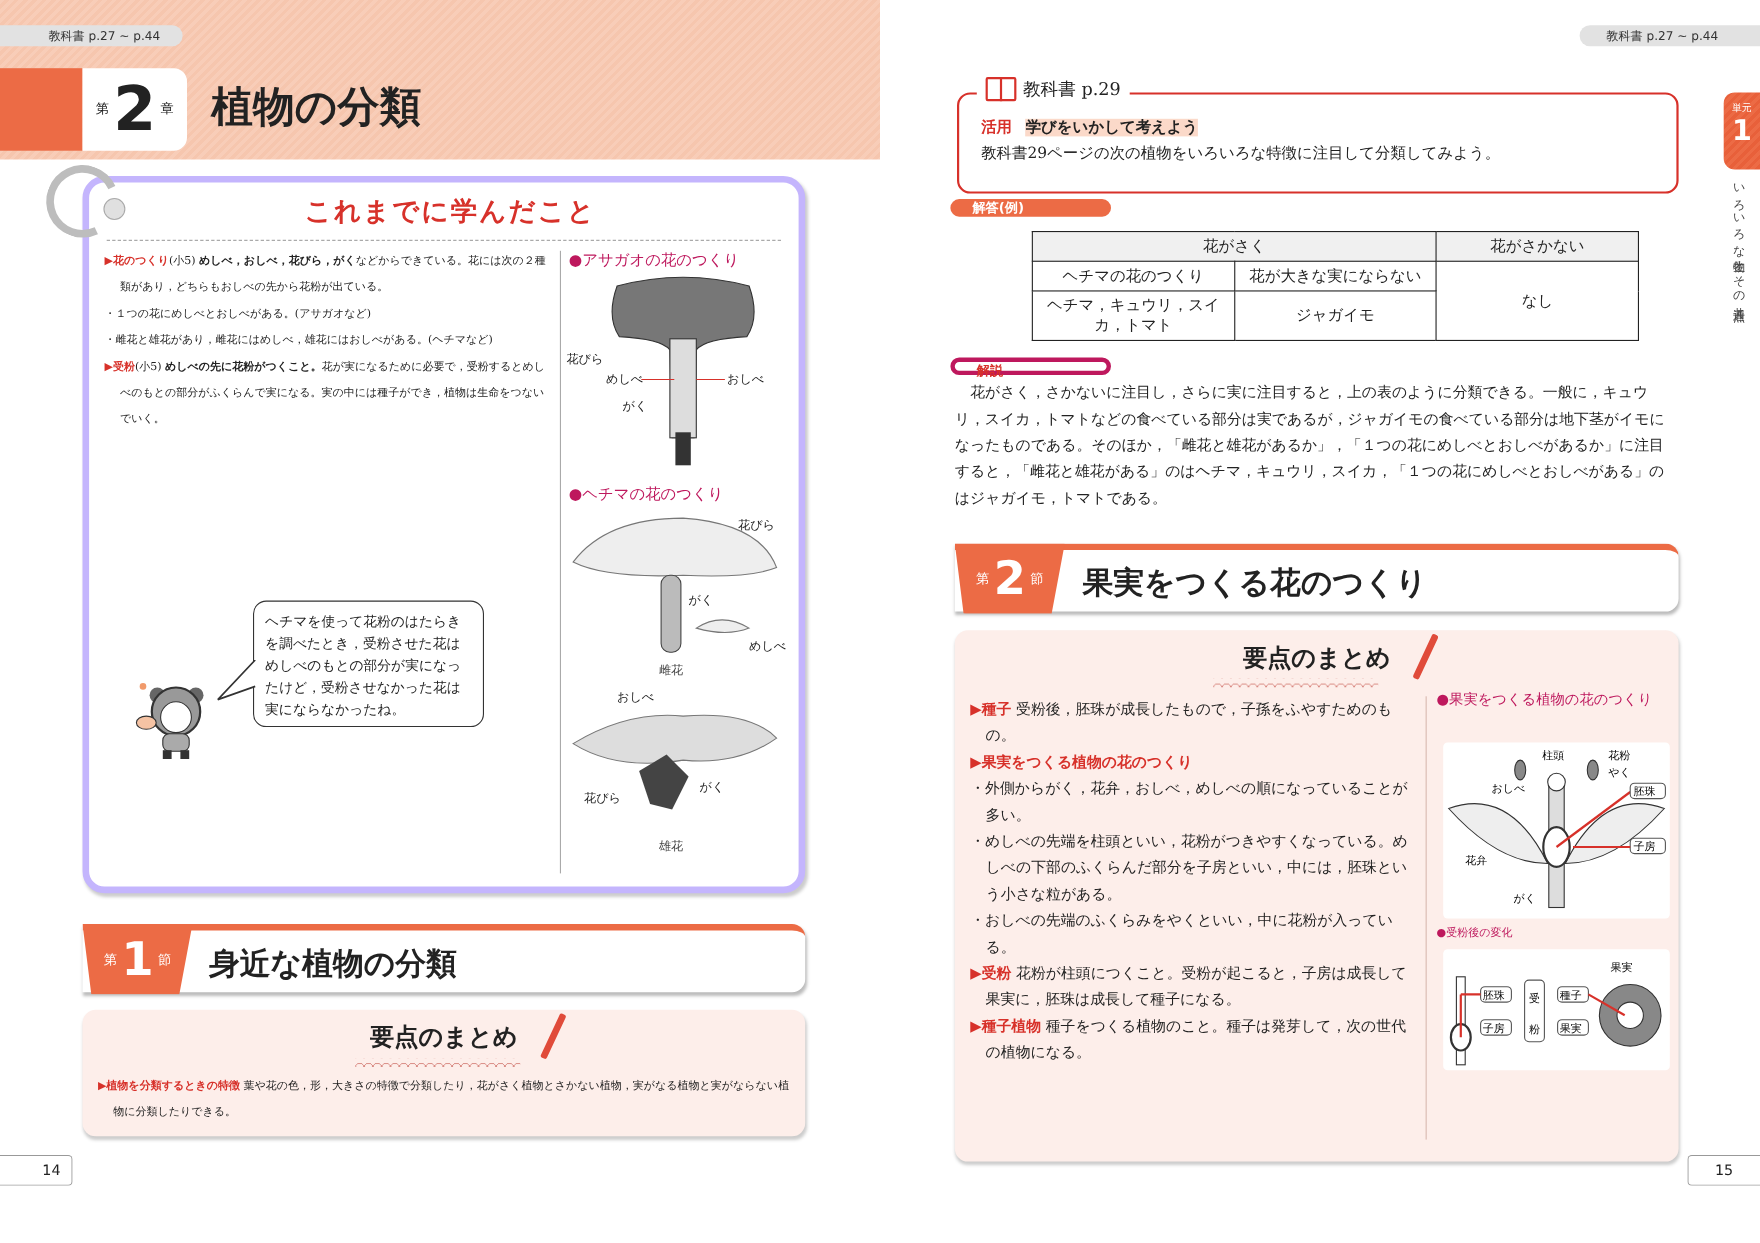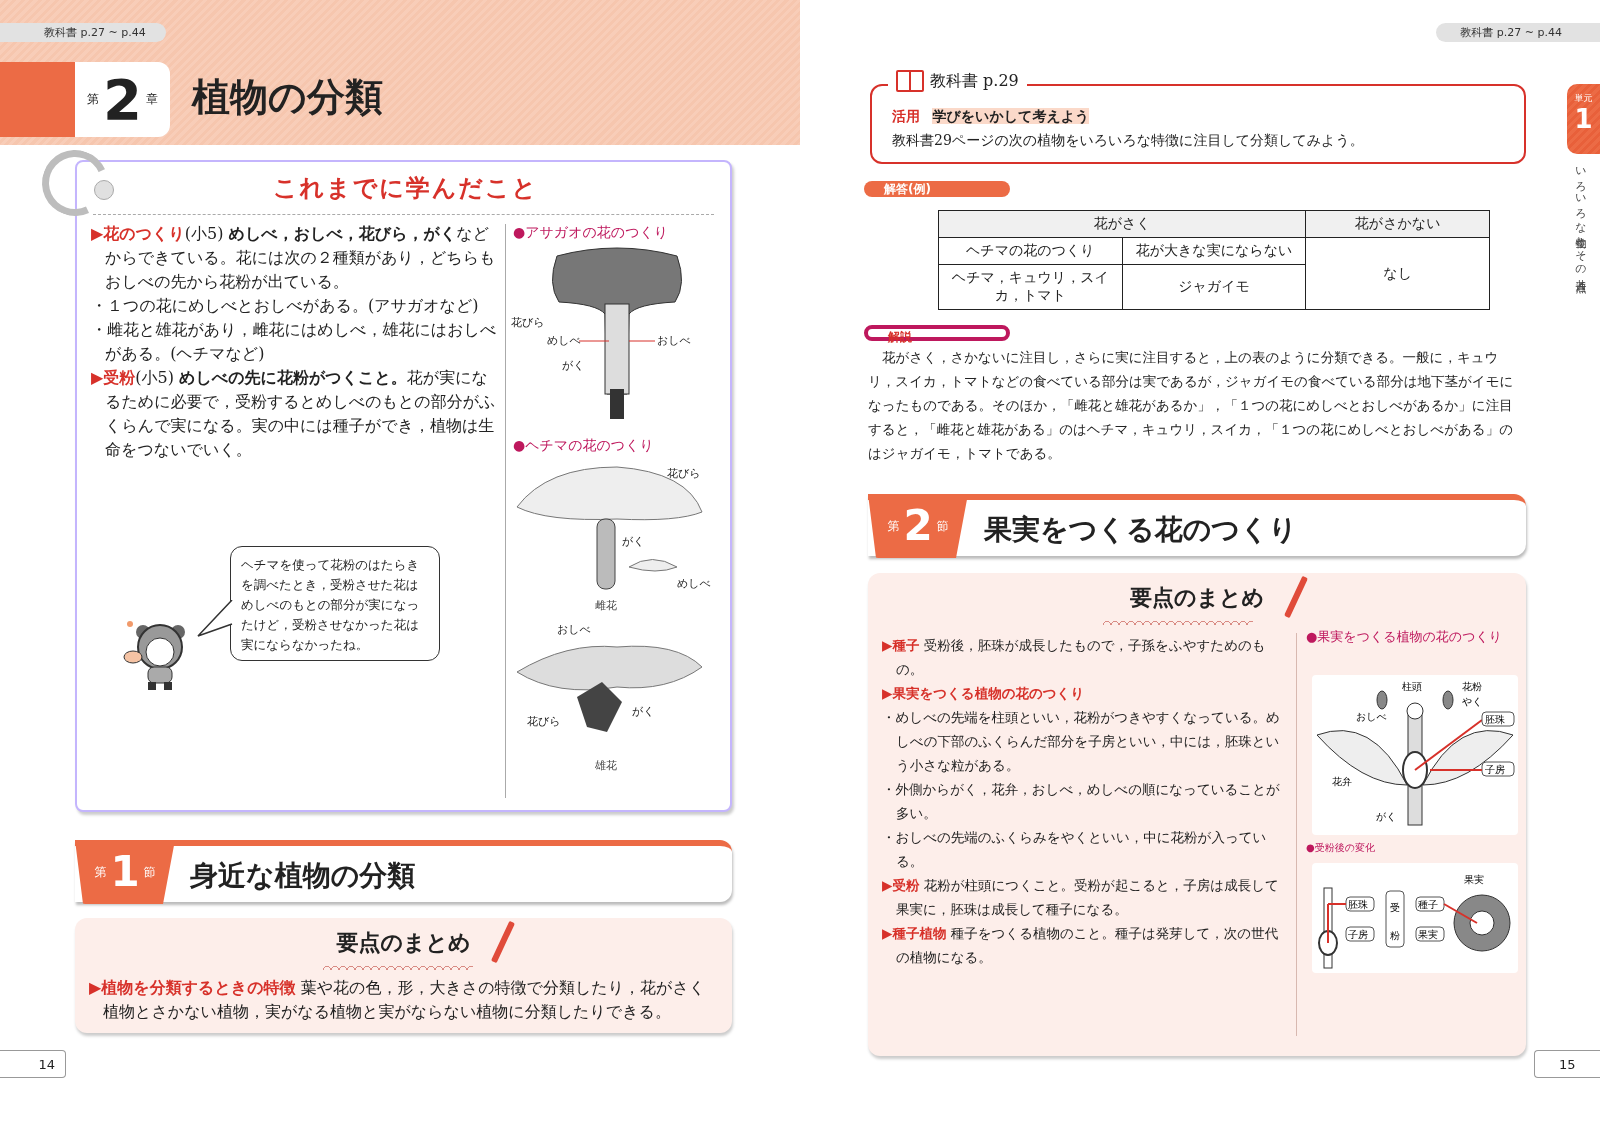--- a/index.html
+++ b/index.html
@@ -9,38 +9,38 @@
 .red{color:#d7312a}
 .b{font-weight:bold}
 .header-band{left:0;top:0;width:800px;height:145px;background:repeating-linear-gradient(135deg,#f8cdb8 0 3px,#f6c6ae 3px 6px)}
 .tab-range{background:#e2e2e2;border-radius:0 14px 14px 0;font-size:11px;padding:2px 20px 2px 44px;color:#333}
 .tab-range.r{border-radius:14px 0 0 14px;padding:2px 38px 2px 24px}
 .chap-red{left:0;top:62px;width:75px;height:75px;background:#ec6b45}
 .chap-white{left:75px;top:62px;width:95px;height:75px;background:#fff;border-radius:0 12px 12px 0;display:flex;align-items:center;justify-content:center;gap:4px}
 .chap-num{font-size:56px;font-weight:bold;line-height:1;color:#222}
 .small-k{font-size:12px}
 .chap-title{left:192px;top:72px;font-size:38px;font-weight:bold;color:#222}
-.learned-box{left:75px;top:160px;width:657px;height:652px;border:2px solid #c4b5fd;border-radius:8px;background:#fff;box-shadow:2px 3px 3px #ccc}
+.learned-box{left:75px;top:160px;width:657px;height:652px;border:6px solid #c4b5fd;border-radius:20px;background:#fff;box-shadow:2px 3px 3px #ccc}
 .ring{left:42px;top:150px;width:66px;height:66px;border:7px solid #bdbdbd;border-radius:50%;border-right-color:transparent;transform:rotate(20deg)}
 .ring-hole{left:94px;top:180px;width:20px;height:20px;border-radius:50%;background:#e0e0e0;border:1px solid #aaa}
 .learned-title{left:0;width:657px;top:10px;text-align:center;font-size:24px;font-weight:bold;color:#d7312a;letter-spacing:2px}
 .dash{left:16px;right:16px;top:52px;border-top:1px dashed #aaa}
-.para{font-size:16px;line-height:24px}
+.para{font-size:10px;line-height:24px}
 .vline{left:428px;top:62px;bottom:12px;border-left:1px solid #aaa}
 .caption{font-size:14px;font-weight:normal;color:#be185d}
 .bubble{left:130px;top:390px;width:210px;height:115px;border:1.5px solid #333;border-radius:12px;background:#fff;font-size:12.5px;line-height:20px;padding:8px 10px}
 .section-bar{height:62px;border-radius:0 12px 12px 0;background:#fff;box-shadow:1px 3px 3px #bbb;border-top:6px solid #ec6b45}
 .sec-badge{width:100px;height:64px;background:#ec6b45;clip-path:polygon(0 0,100% 0,88% 100%,8% 100%);border-radius:0 0 0 10px;display:flex;align-items:center;justify-content:center;color:#fff;gap:4px}
 .sec-num{font-size:42px;font-weight:bold;line-height:1}
 .sec-title{font-size:28px;font-weight:bold;color:#222}
 .summary-box{background:#fdeeea;border-radius:12px;box-shadow:1px 3px 3px #ccc}
 .summary-title{font-size:22px;font-weight:bold;color:#222;text-align:center}
 .wavy{height:8px;background:radial-gradient(circle at 4px 8px,transparent 3px,#d98b84 3px,#d98b84 4px,transparent 4px) 0 0/8px 8px repeat-x}
 .pen{width:6px;height:44px;background:#e04b3a;transform:rotate(25deg);border-radius:2px}
-.kyo-box{left:870px;top:84px;width:656px;height:80px;border:2px solid #d7312a;border-radius:12px;background:#fff}
+.kyo-box{left:870px;top:84px;width:656px;height:92px;border:2px solid #d7312a;border-radius:12px;background:#fff}
 .kyo-label{left:888px;top:70px;background:#fff;padding:0 8px;font-size:16px;display:flex;align-items:center;gap:6px}
 .book{width:28px;height:22px;border:2px solid #d7312a;border-radius:2px;position:relative}
 .book:after{content:"";position:absolute;left:11px;top:-2px;width:2px;height:22px;background:#d7312a}
 .pill{height:16px;border-radius:8px;font-size:12px;font-weight:bold;padding-left:20px;line-height:16px}
 .answer-pill{background:#ec6b45;color:#fff}
 .explain-pill{background:#fff;border:4px solid #be185d;color:#d7312a}
 table.ans{border-collapse:collapse;font-size:14px;font-family:"DejaVu Sans","Liberation Sans",sans-serif}
 table.ans td{border:1.5px solid #222;text-align:center;padding:4px 6px}
 table.ans tr.head td{background:#f0f0f0}
 .unit-tab{left:1567px;top:84px;width:33px;height:70px;background:repeating-linear-gradient(135deg,#ec6b45 0 3px,#e8603a 3px 6px);border-radius:10px 0 0 10px;color:#fff;text-align:center}
@@ -206,24 +206,24 @@
 
   <div class="abs para" style="left:14px;top:60px;width:400px;font-size:13.5px">
     <div style="padding-left:14px;text-indent:-14px">
       <span class="red">▶</span><span class="red b sans">種子</span>
       <span class="sans">受粉後，胚珠が成長したもので，子孫をふやすためのもの。</span>
     </div>
     <div style="padding-left:14px;text-indent:-14px">
       <span class="red">▶</span><span class="red b sans">果実をつくる植物の花のつくり</span>
     </div>
     <div style="padding-left:14px;text-indent:-14px">
+      <span>・</span><span>外側からがく，花弁，おしべ，めしべの順になっていることが多い。</span>
+    </div>
+    <div style="padding-left:14px;text-indent:-14px">
       <span>・</span><span>めしべの先端を柱頭といい，花粉がつきやすくなっている。めしべの下部のふくらんだ部分を子房といい，中には，胚珠という小さな粒がある。</span>
-    </div>
-    <div style="padding-left:14px;text-indent:-14px">
-      <span>・</span><span>外側からがく，花弁，おしべ，めしべの順になっていることが多い。</span>
     </div>
     <div style="padding-left:14px;text-indent:-14px">
       <span>・</span><span>おしべの先端のふくらみをやくといい，中に花粉が入っている。</span>
     </div>
     <div style="padding-left:14px;text-indent:-14px">
       <span class="red">▶</span><span class="red b sans">受粉</span>
       <span>花粉が柱頭につくこと。受粉が起こると，子房は成長して果実に，胚珠は成長して種子になる。</span>
     </div>
     <div style="padding-left:14px;text-indent:-14px">
       <span class="red">▶</span><span class="red b sans">種子植物</span>

